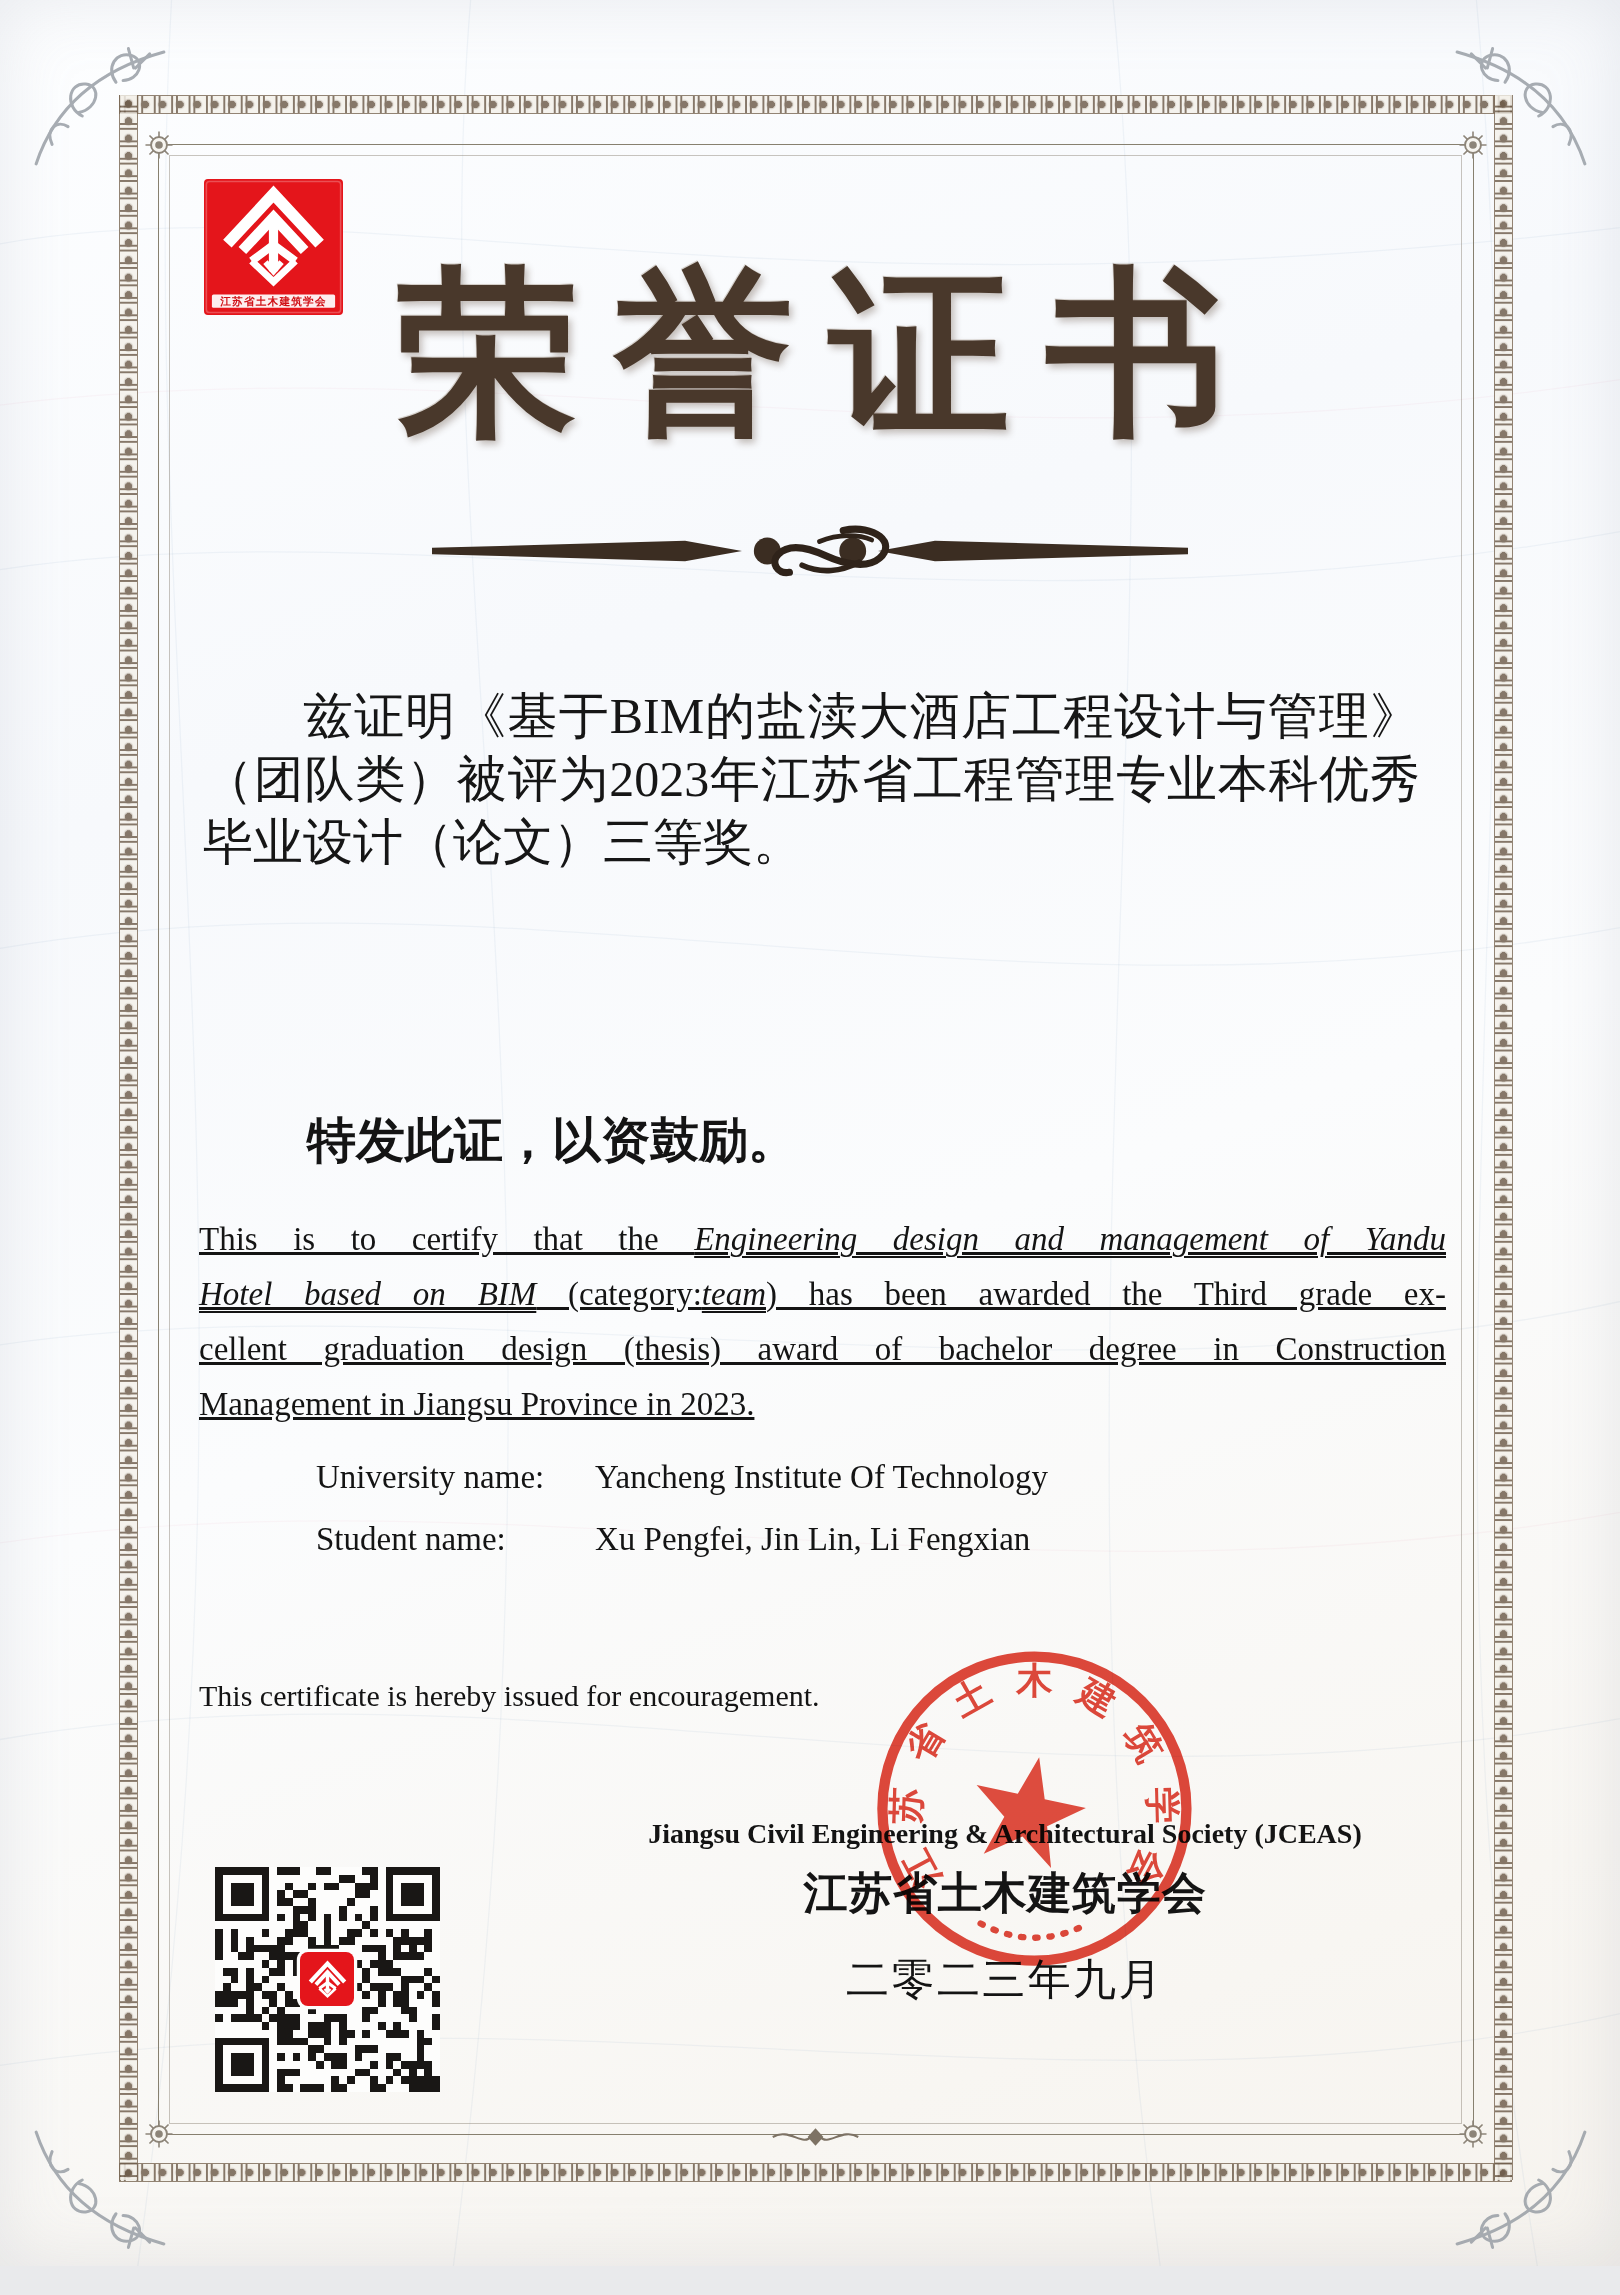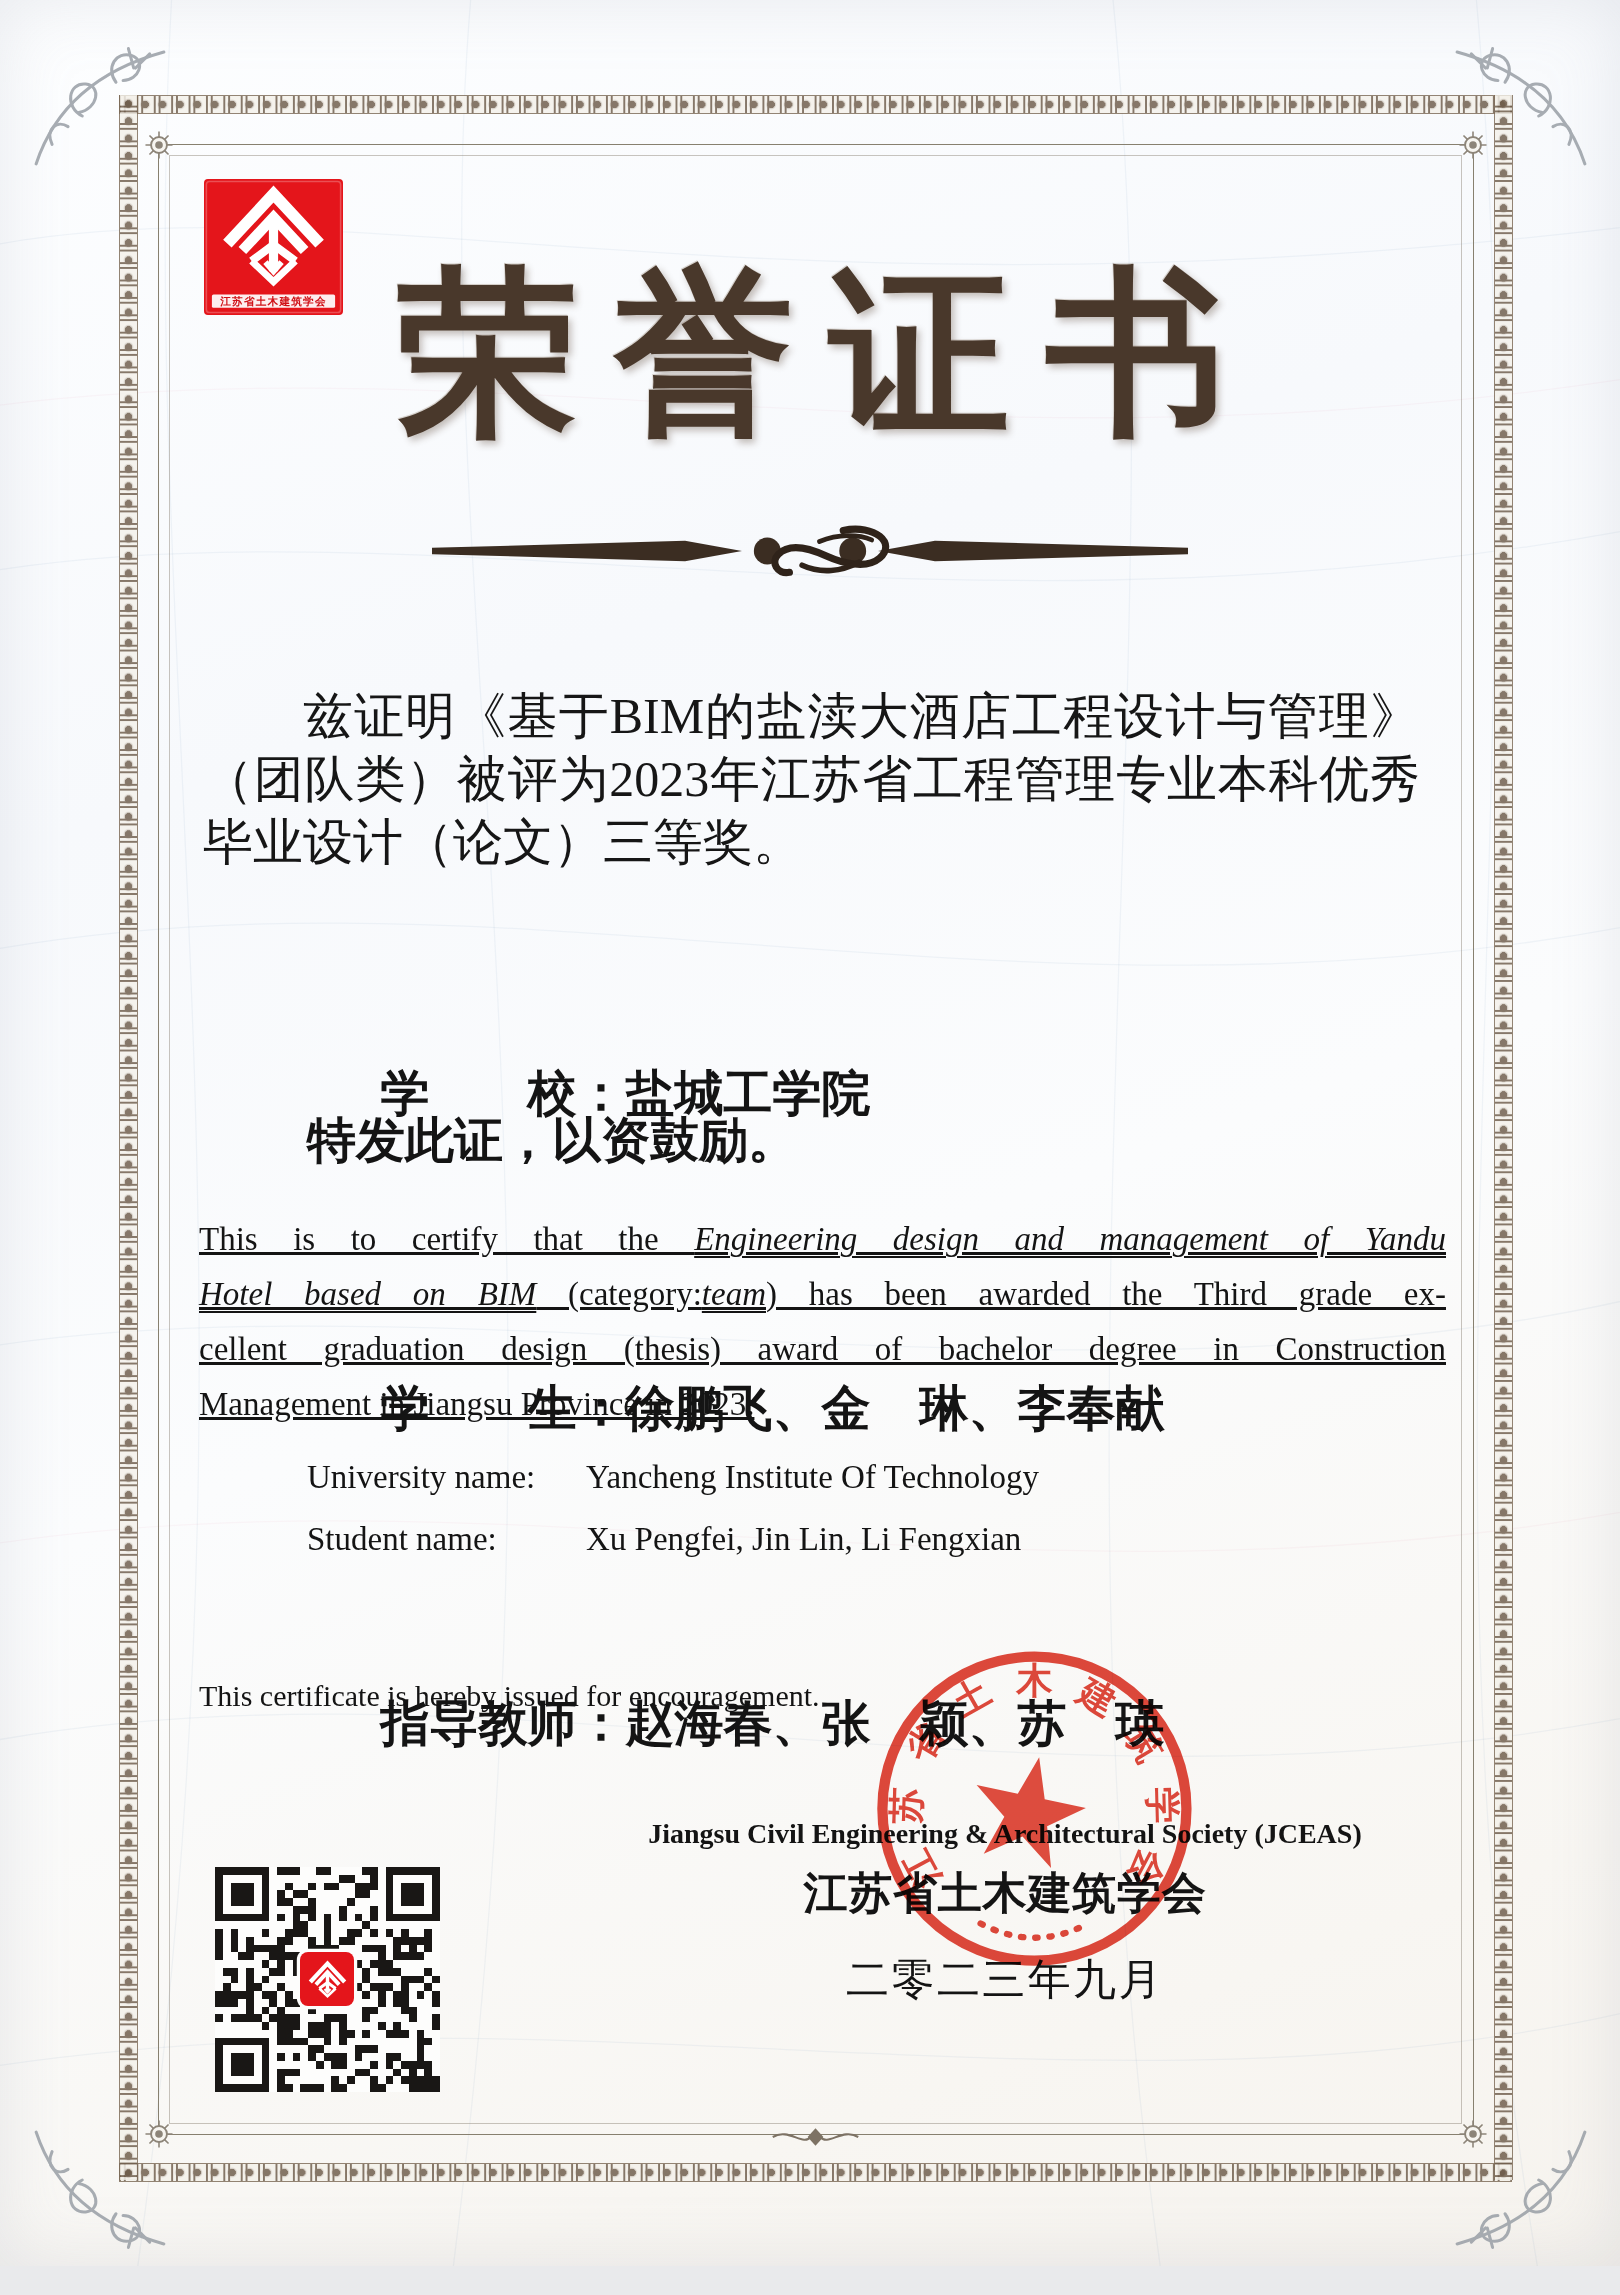--- a/index.html
+++ b/index.html
@@ -44,21 +44,21 @@
   .cn-line.last{text-align:left;text-align-last:left;}
   .cn-fields{left:307px;top:873px;font-size:49px;line-height:63px;font-weight:bold;white-space:pre;}
   .cn-closing{left:307px;top:1108px;font-size:49px;font-weight:bold;}
 
   
   .en-lines{left:199px;top:1212px;width:1247px;font-size:33px;line-height:55px;}
   .en-line{text-align:justify;text-align-last:justify;text-decoration:underline;}
   .en-line.last{text-align:left;text-align-last:left;}
   .u{font-style:italic;text-decoration:underline;text-decoration-thickness:2.4px;text-underline-offset:6.3px;}
   .en-fields{left:307px;top:1446px;font-size:33px;line-height:62px;}
-  .en-field-label{display:inline-block;width:279px;}
+  .en-field-label{display:inline-block;width:279px;margin-left:9px;}
   .en-closing{left:199px;top:1679px;font-size:30px;}
 
   
   .footer{left:546px;width:918px;text-align:center;}
   .org-cn{top:1864px;font-size:44px;font-weight:bold;letter-spacing:0.8px;}
   .org-en{top:1818px;font-size:28px;font-weight:bold;}
   .date-cn{top:1951px;font-size:43px;letter-spacing:2.4px;font-weight:500;}
 
   
   .seal{left:865px;top:1648px;width:342px;height:342px;mix-blend-mode:multiply;opacity:.93;}
@@ -188,31 +188,20 @@
       <path d="M490,36 C514,26 540,27 556,34" stroke-width="6"></path>
     </g>
   </svg>
 
   <div class="abs cn-lines">
     <div class="cn-line first">兹证明《基于BIM的盐渎大酒店工程设计与管理》</div>
     <div class="cn-line">（团队类）被评为2023年江苏省工程管理专业本科优秀</div>
     <div class="cn-line last">毕业设计（论文）三等奖。</div>
   </div>
 
-  <div class="abs cn-fields">
-    <div>
-      <span>学　　校：</span><span>盐城工学院</span>
-    </div>
-    <div>
-      <span>学　　生：</span><span>徐鹏飞、金　琳、李奉献</span>
-    </div>
-    <div>
-      <span>指导教师：</span><span>赵海春、张　颖、苏　瑛</span>
-    </div>
-  </div>
 
   <div class="abs cn-closing">特发此证，以资鼓励。</div>
 
   <div class="abs en-lines">
     <div class="en-line">
       <span>This is to certify that the </span><span class="u">Engineering design and management of Yandu</span>
     </div>
     <div class="en-line">
       <span class="u">Hotel based on BIM</span><span> (category:</span><span class="u">team</span><span>) has been awarded the Third grade ex-</span>
     </div>

